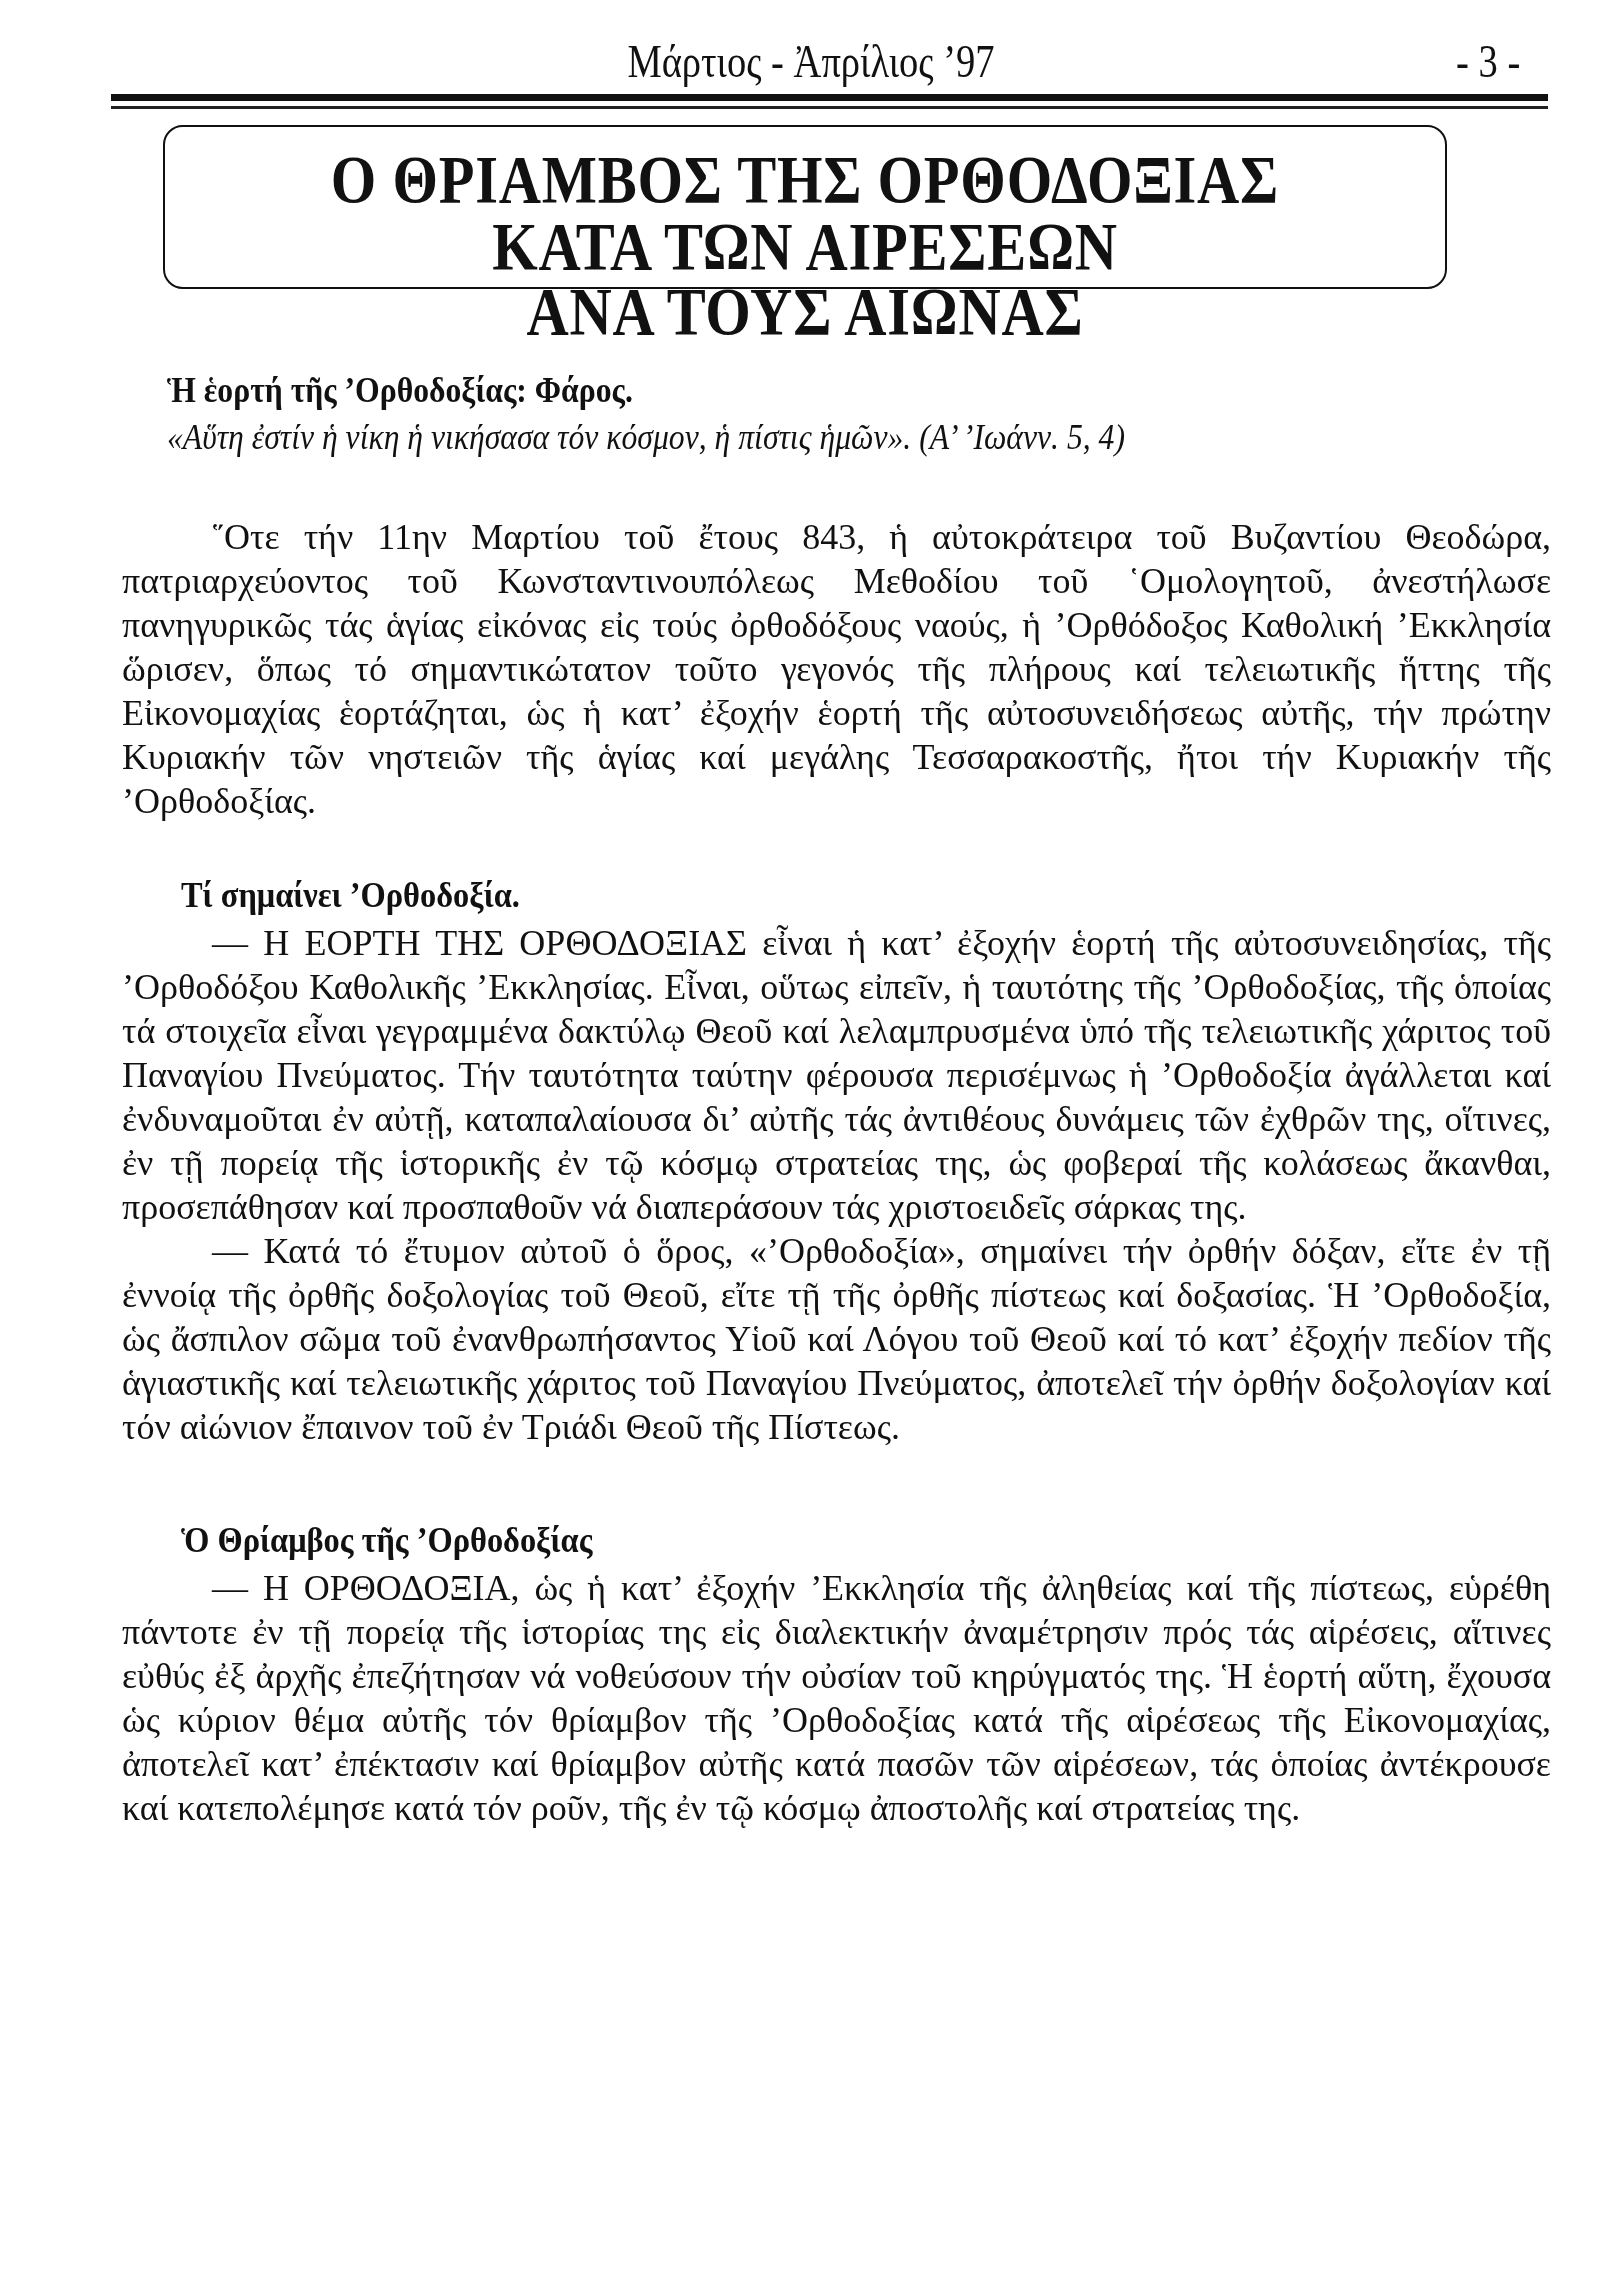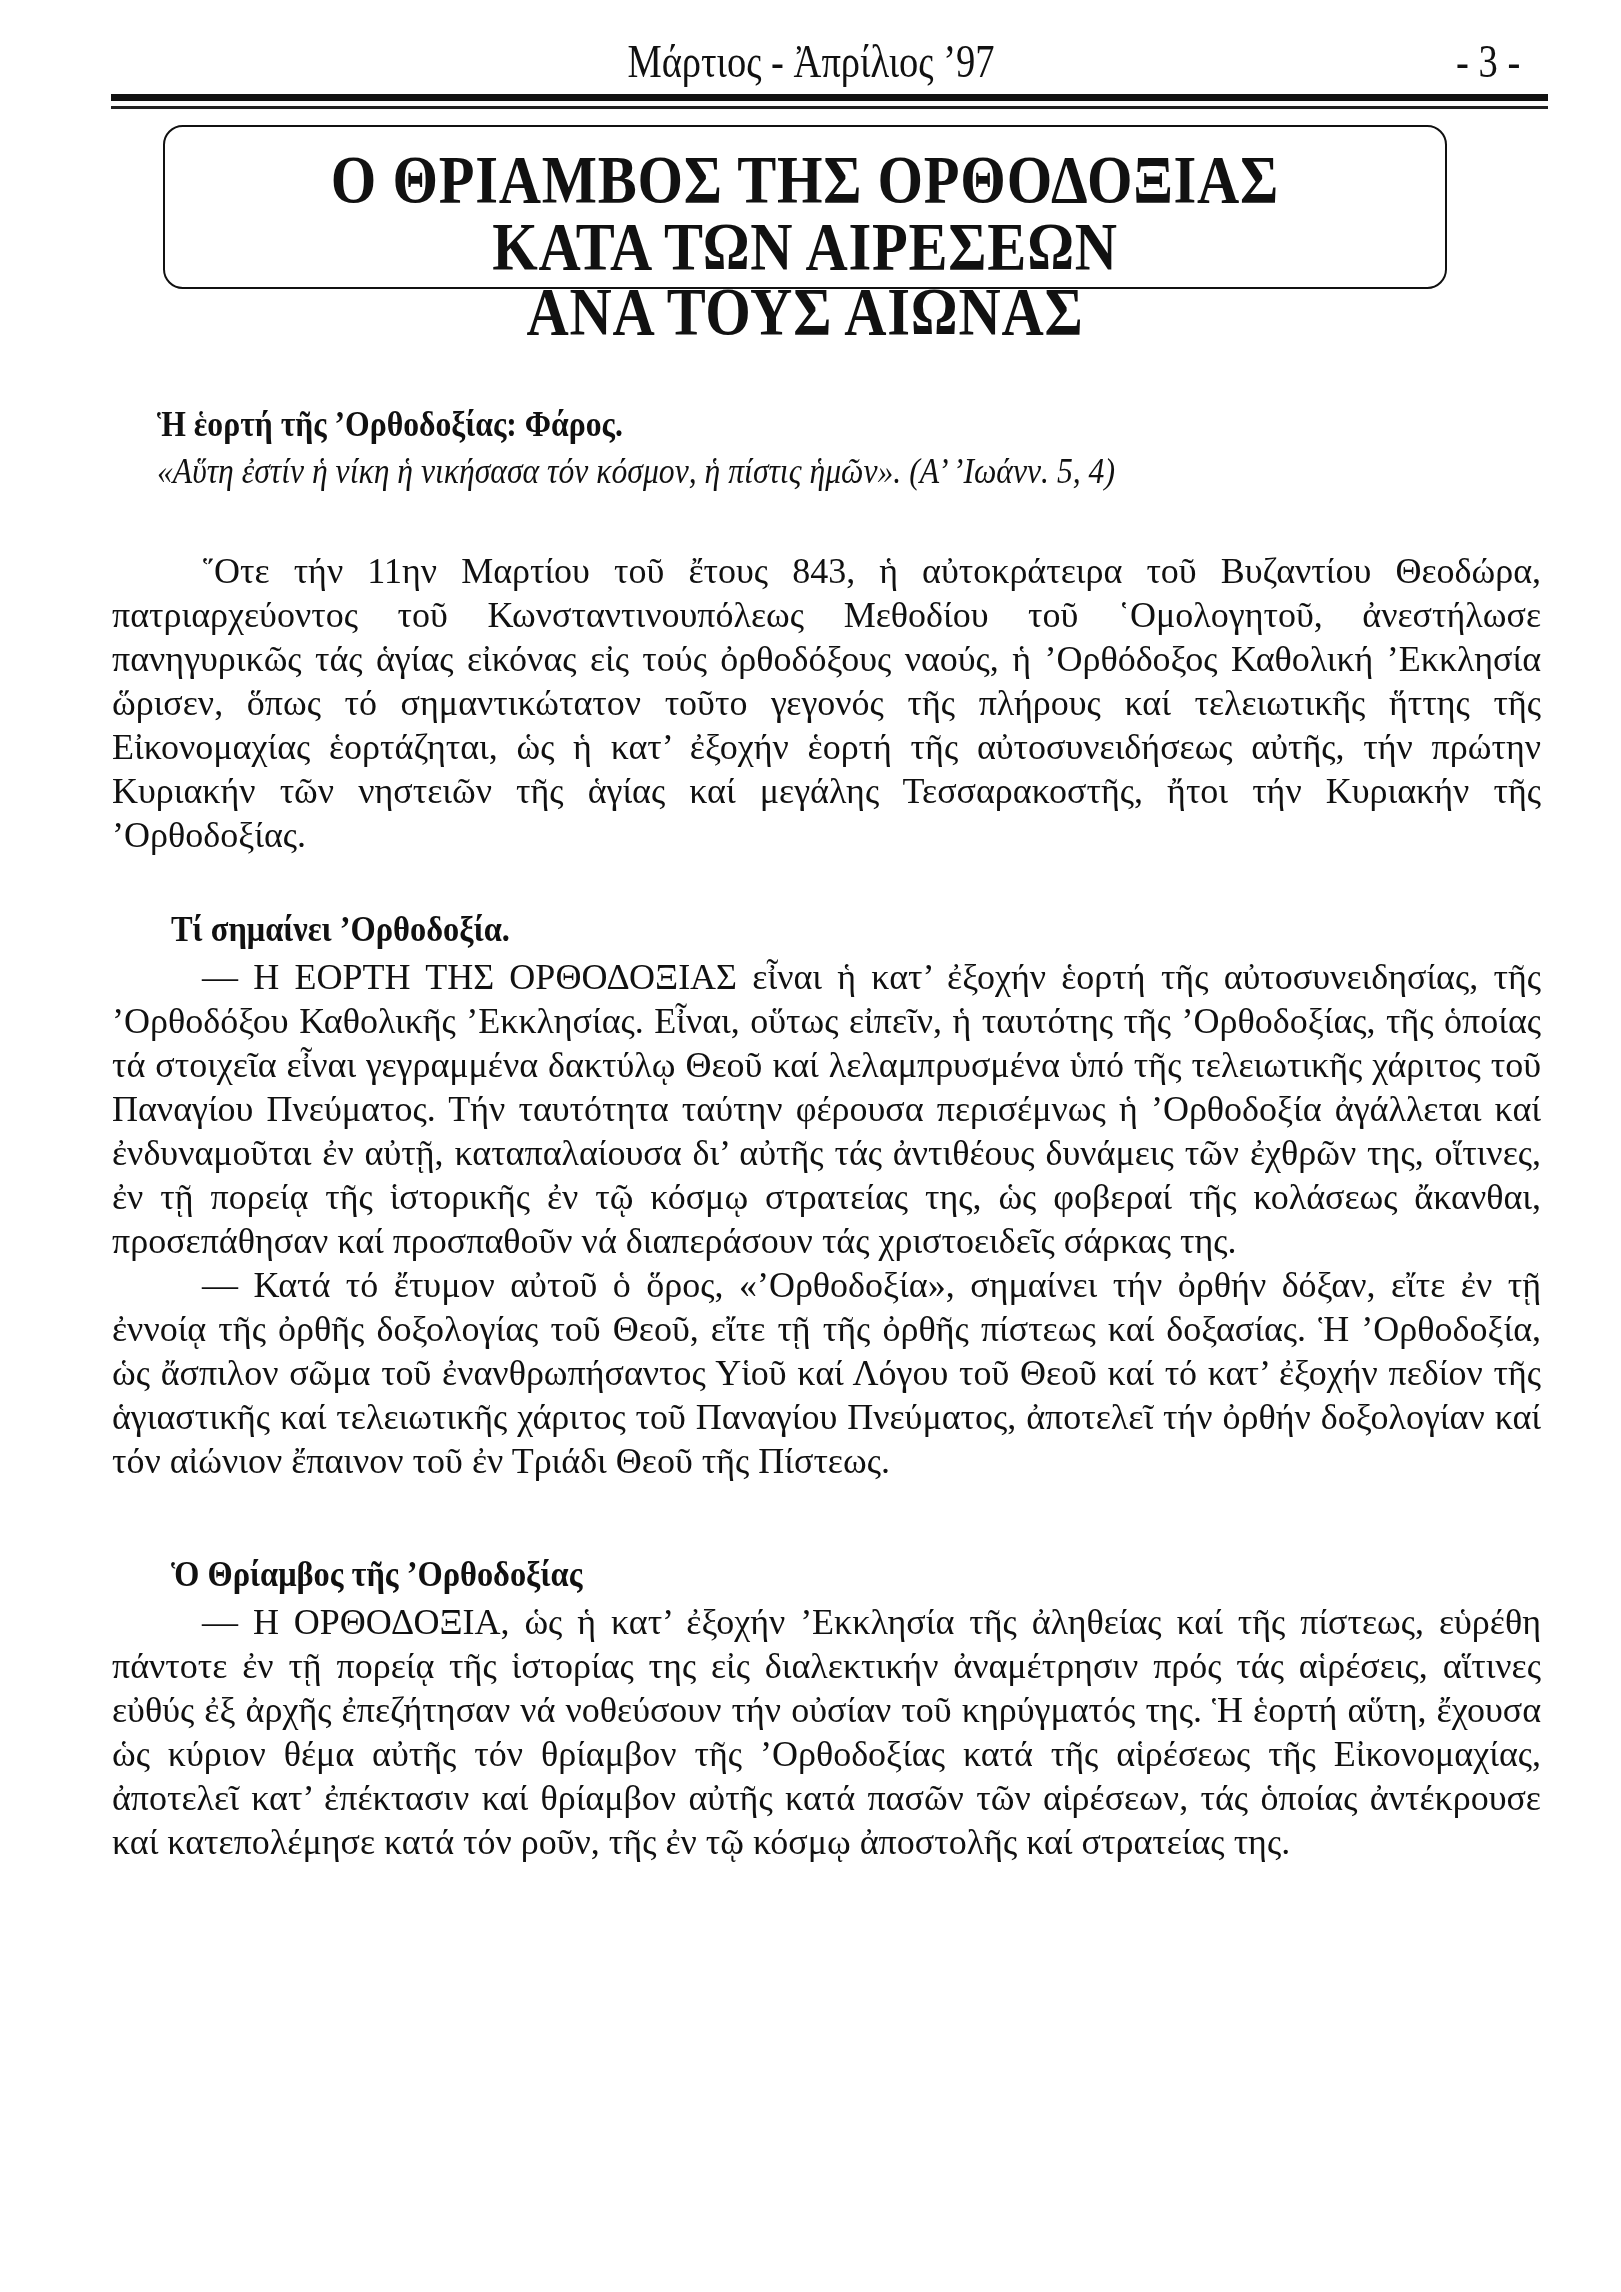--- a/index.html
+++ b/index.html
@@ -33,21 +33,21 @@
     position: absolute; left: 0; width: 100%; text-align: center;
     font-family: "Liberation Serif", "DejaVu Serif", serif; font-weight: bold;
     font-size: 68px; line-height: 68px; letter-spacing: 0.9px;
     transform: scaleX(0.86); transform-origin: center;
   }
   .title-box .l1 { top: 18px; }
   .title-box .l2 { top: 85px; }
   .title-box .l3 { top: 150px; }
 
   .content {
-    position: absolute; left: 112px; top: 367px; width: 1429px; margin-top: 34px;
+    position: absolute; left: 122px; top: 367px; width: 1429px;
   }
   .epi-head {
     font-weight: bold; font-size: 36px; margin-left: 45px; line-height: 47px;
     transform: scaleX(0.88); transform-origin: left;
   }
   .epi-quote {
     font-style: italic; font-size: 36px; margin-left: 45px; line-height: 47px;
     transform: scaleX(0.88); transform-origin: left; white-space: nowrap;
   }
   p.body {

